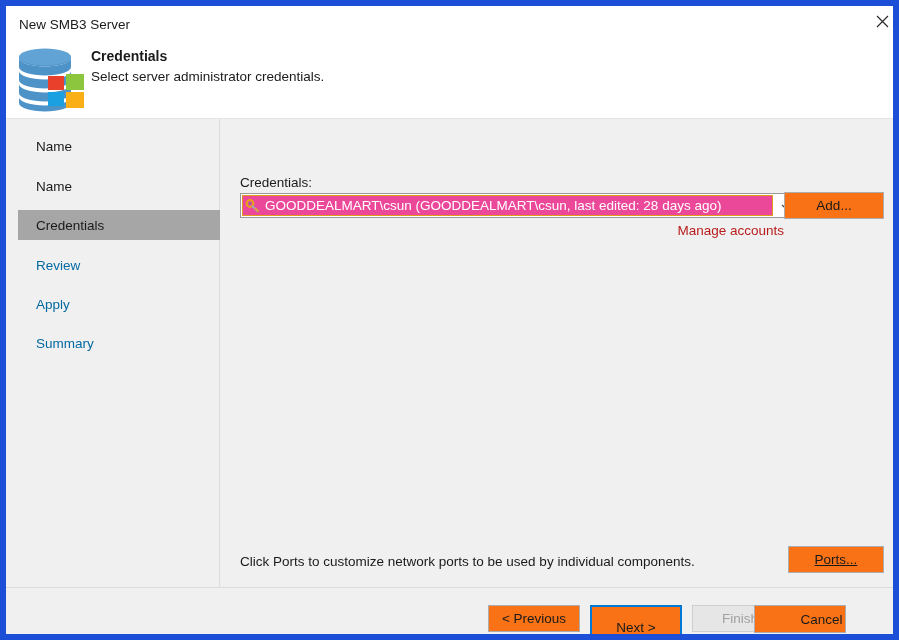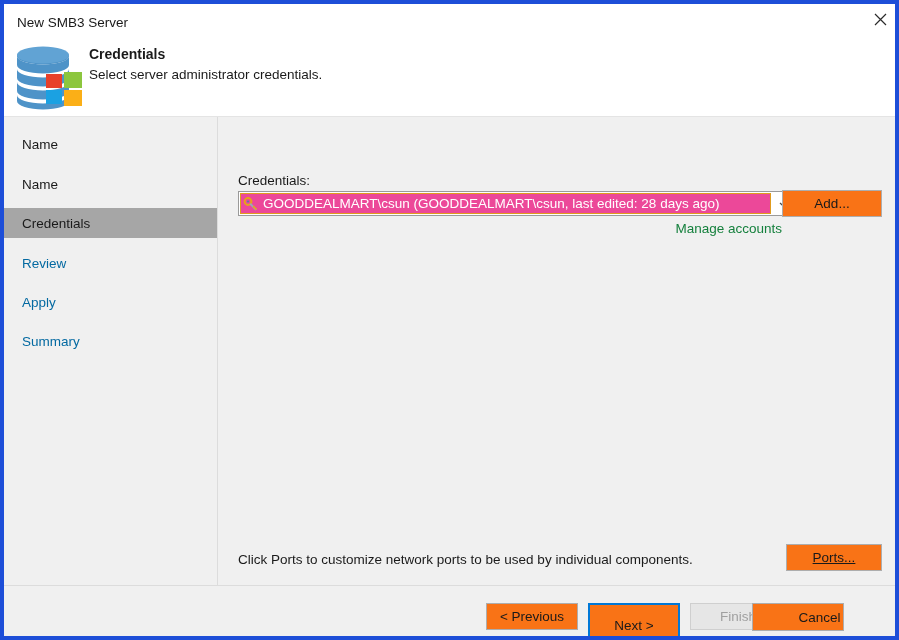--- a/index.html
+++ b/index.html
@@ -10,21 +10,21 @@
   body {
     font-family: "Liberation Sans", sans-serif;
     -webkit-font-smoothing: antialiased;
   }
 
   #window {
     position: relative;
     width: 899px;
     height: 640px;
     background: #ffffff;
-    border: 4px solid #1d4ed8;
+    border: 6px solid #1d4ed8;
     box-sizing: border-box;
     overflow: hidden;
   }
 
   
   #titlebar {
     position: absolute;
     left: 0; top: 0;
     width: 899px;
     height: 38px;
@@ -93,21 +93,21 @@
     left: 0;
     top: 113px;
     width: 214px;
     height: 468px;
     background: #f0f0f0;
     border-right: 1px solid #dcdcdc;
     box-sizing: border-box;
   }
   .nav-item {
     position: absolute;
-    left: 0;
+    left: 12px;
     width: 213px;
     height: 30px;
     display: flex;
     align-items: center;
     box-sizing: border-box;
     cursor: default;
   }
   .nav-item .nav-label {
     padding-left: 18px;
     font-size: 13.5px;
@@ -226,21 +226,21 @@
     height: 27px;
   }
 
   #manage-accounts {
     position: absolute;
     left: 451px;
     top: 104px;
     width: 113px;
     text-align: right;
     font-size: 13.5px;
-    color: #15803d;
+    color: #b91c1c;
     cursor: default;
     white-space: nowrap;
   }
 
   #ports-note {
     position: absolute;
     left: 20px;
     top: 435px;
     font-size: 13.5px;
     color: #1a1a1a;

